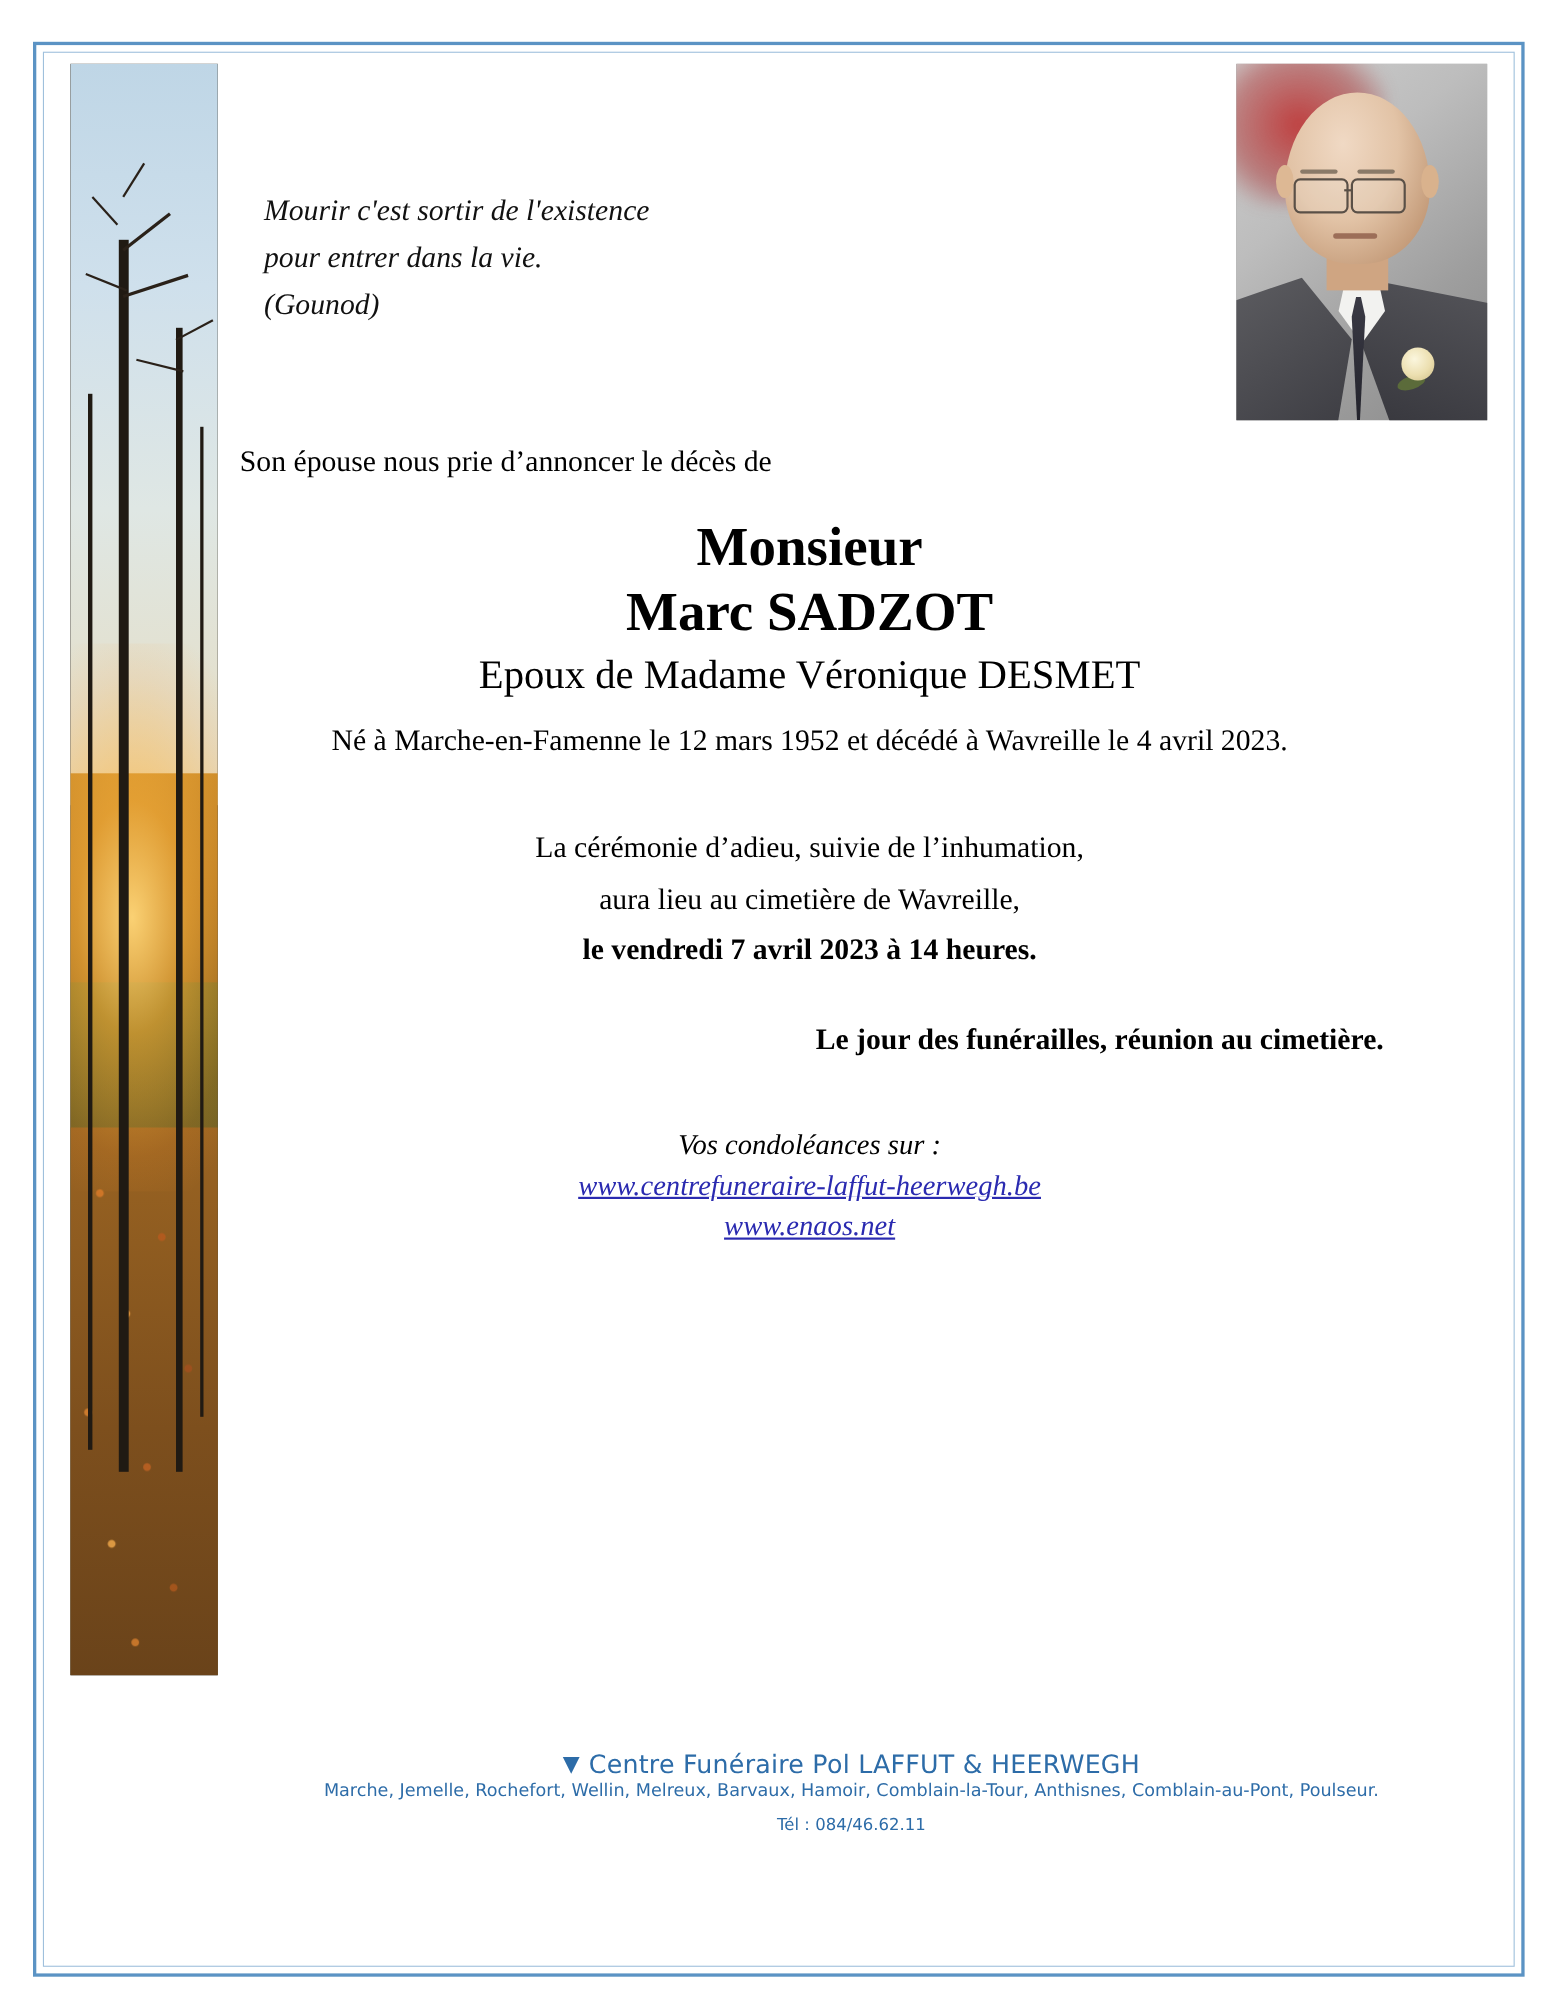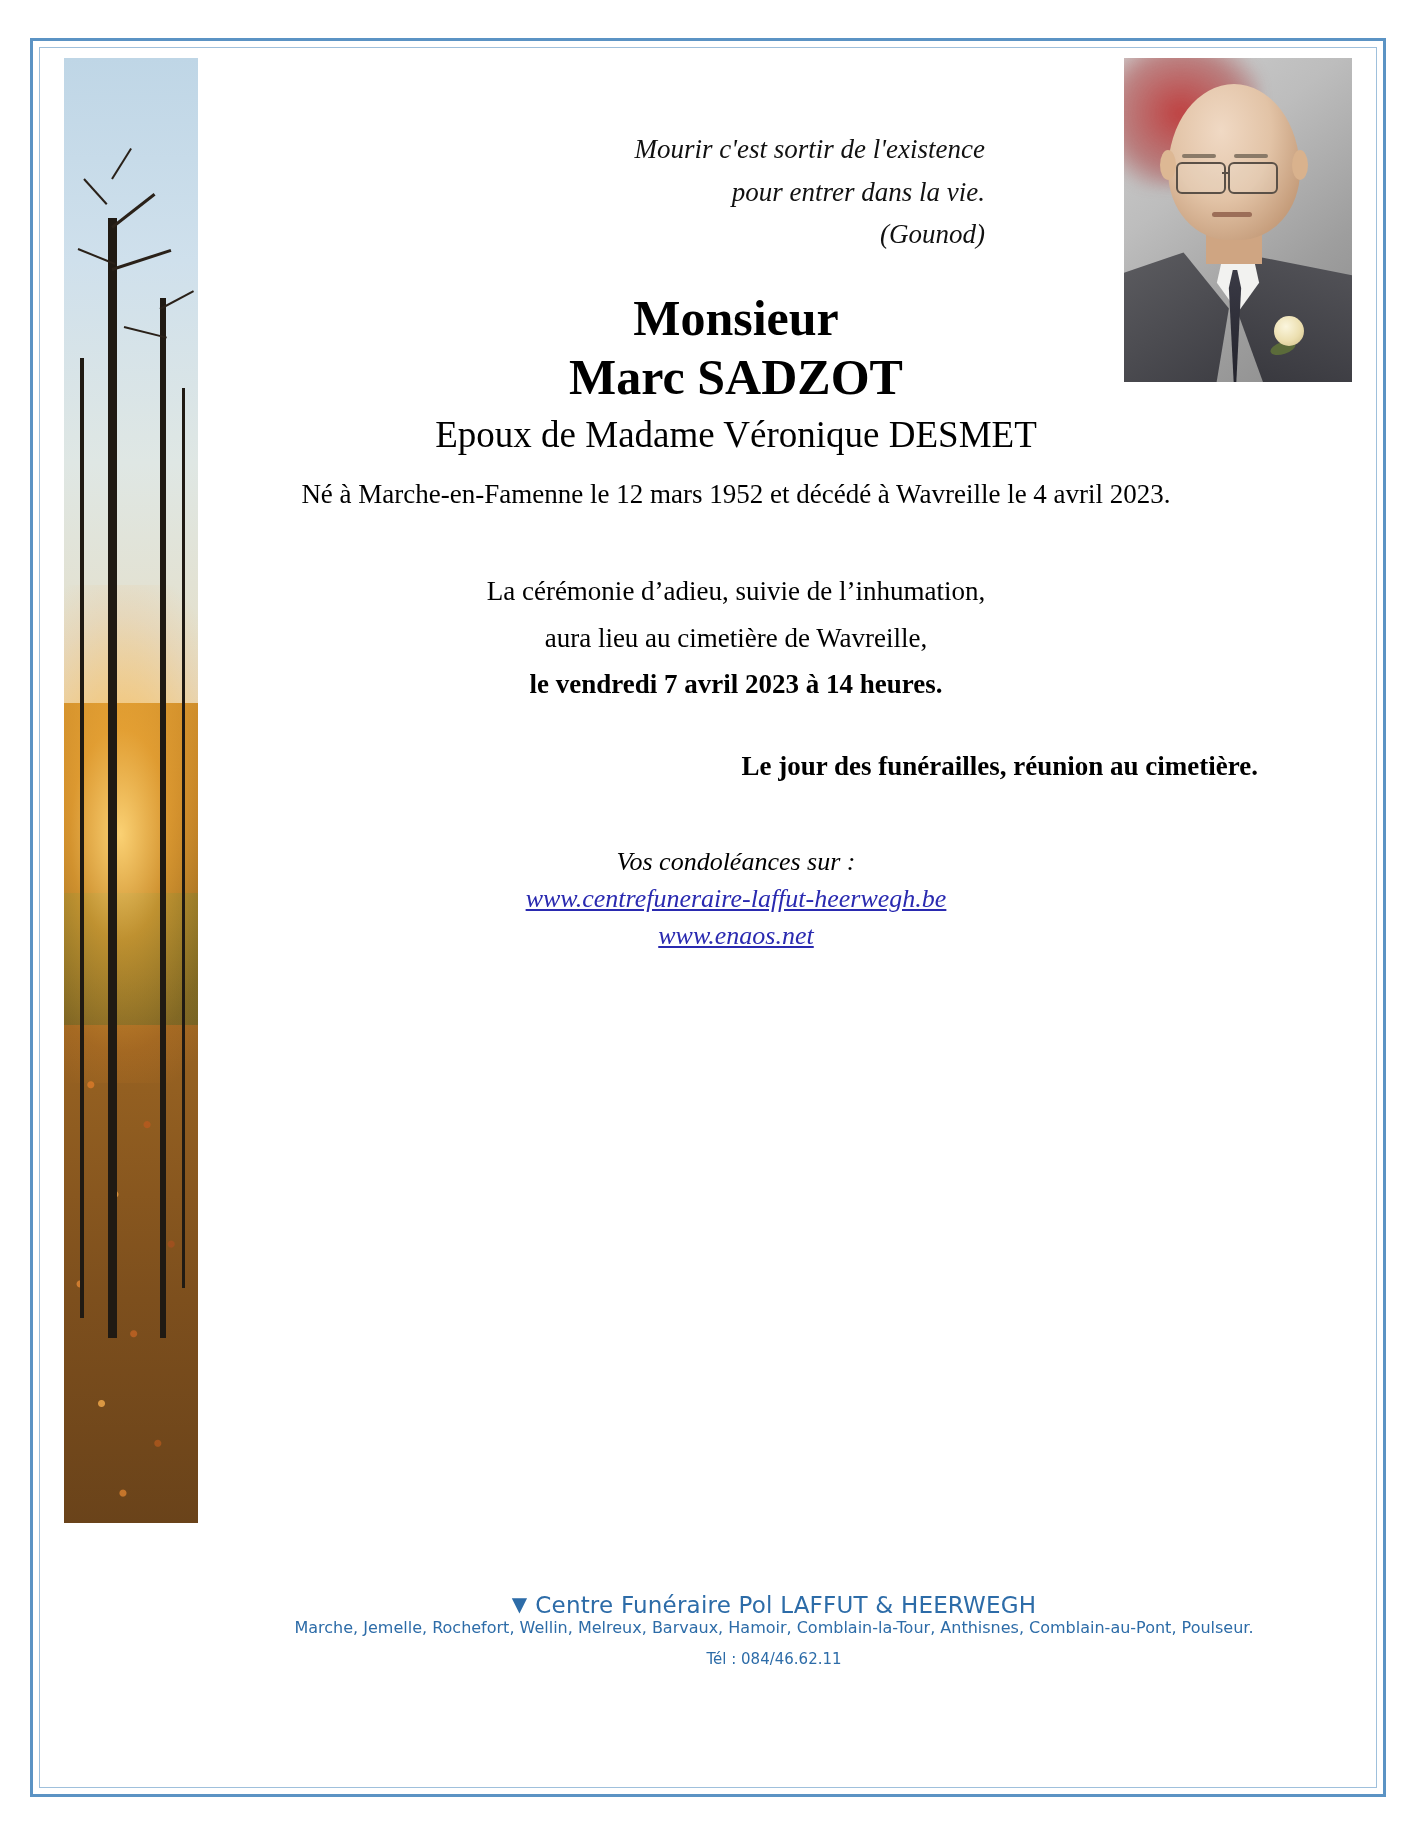--- a/index.html
+++ b/index.html
@@ -178,25 +178,25 @@
 
   
   .content {
     position: absolute;
     left: 214px;
     top: 58px;
     width: 1120px;
   }
 
   .quote {
-    margin-top: 70px;
+    margin-top: 112px;
     font-style: italic;
     font-size: 27px;
     line-height: 1.58;
-    text-align: right;
+    text-align: left;
     color: #111;
     width: 745px;
     margin-left: 26px;
   }
   .quote .ql2 { display: block; }
   .quote .ql3 { display: block; }
 
   .announce {
     margin-top: 106px;
     font-size: 27px;
@@ -352,20 +352,21 @@
   </div>
 
   <div class="content">
 
     <div class="quote">
       <span class="ql1">Mourir c'est sortir de l'existence</span>
       <span class="ql2">pour entrer dans la vie.</span>
       <span class="ql3">(Gounod)</span>
     </div>
 
+    <div class="announce">Son épouse nous prie d’annoncer le décès de</div>
 
     <div class="name-block">
       <div class="name-mr">Monsieur</div>
       <div class="name-full">Marc SADZOT</div>
       <div class="spouse">Epoux de Madame Véronique DESMET</div>
     </div>
 
     <div class="dates">Né à Marche-en-Famenne le 12 mars 1952 et décédé à Wavreille le 4 avril 2023.</div>
 
     <div class="ceremony">

